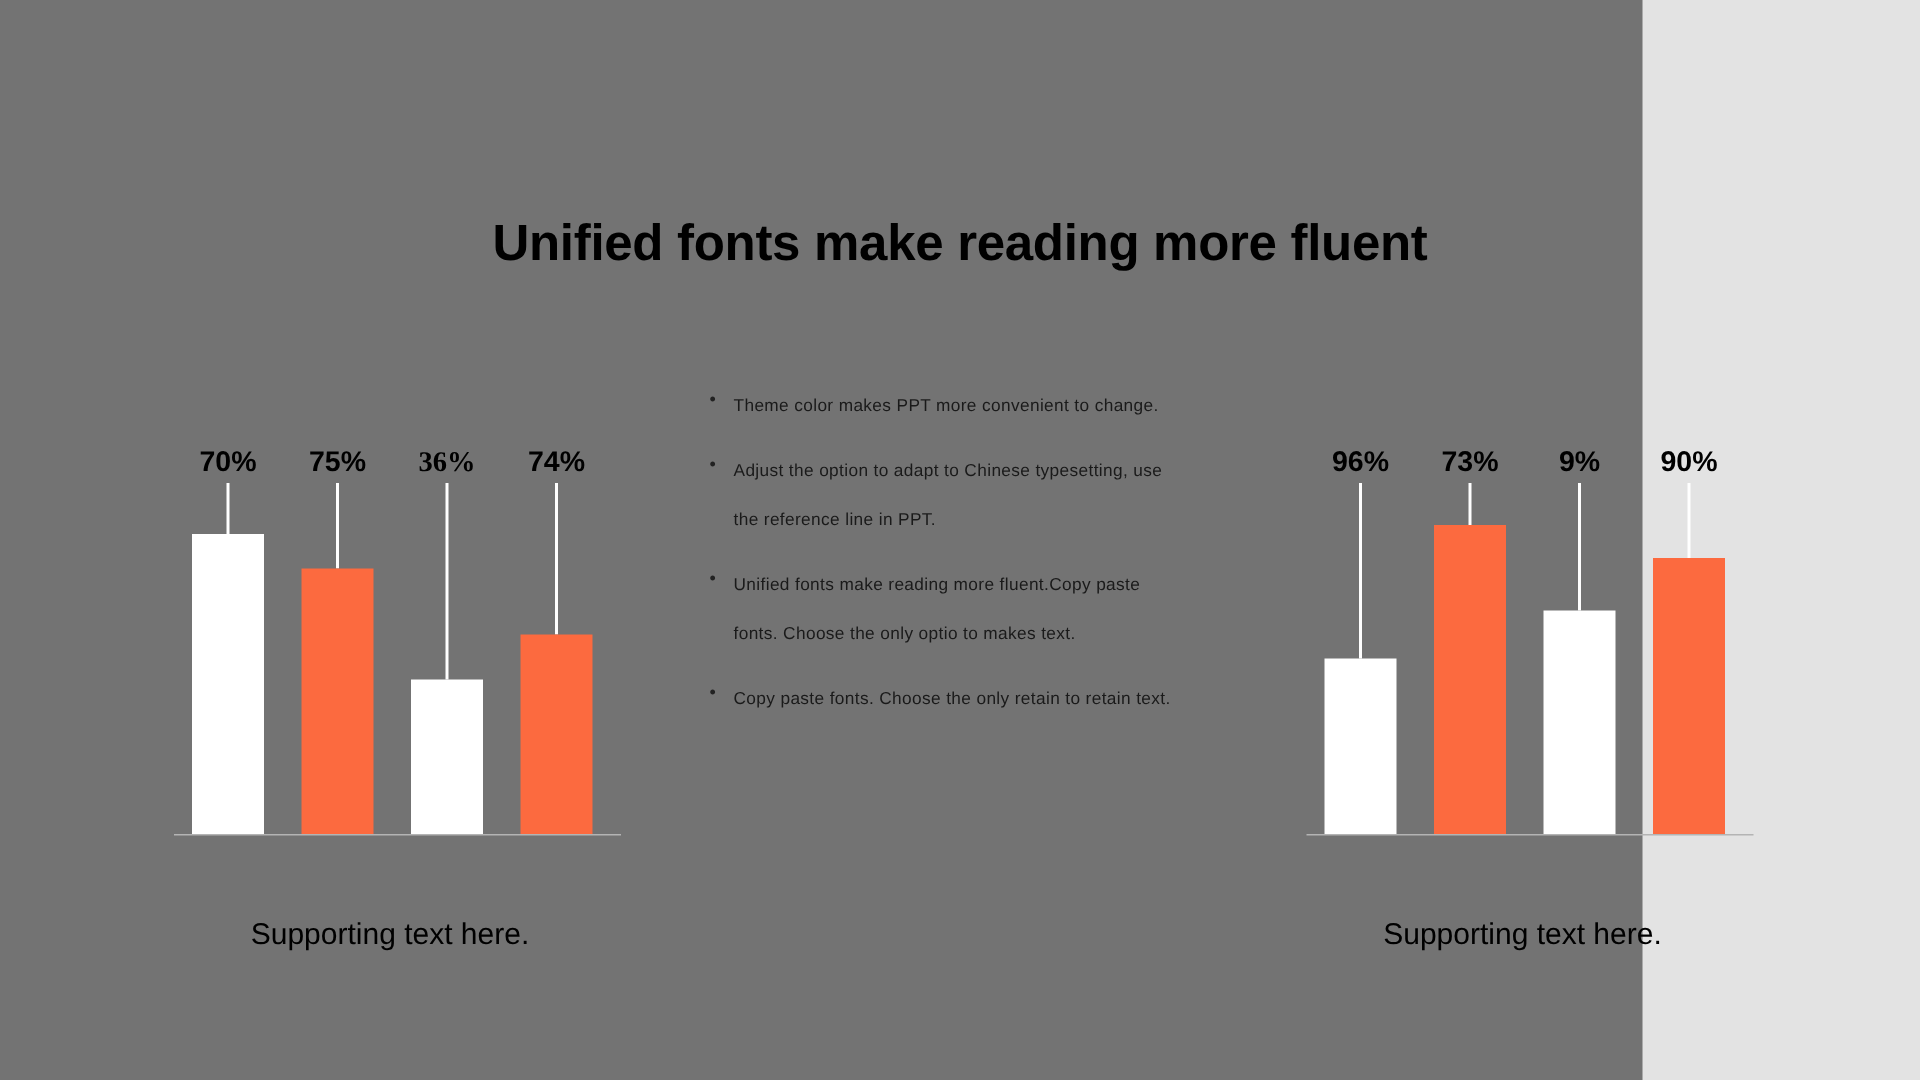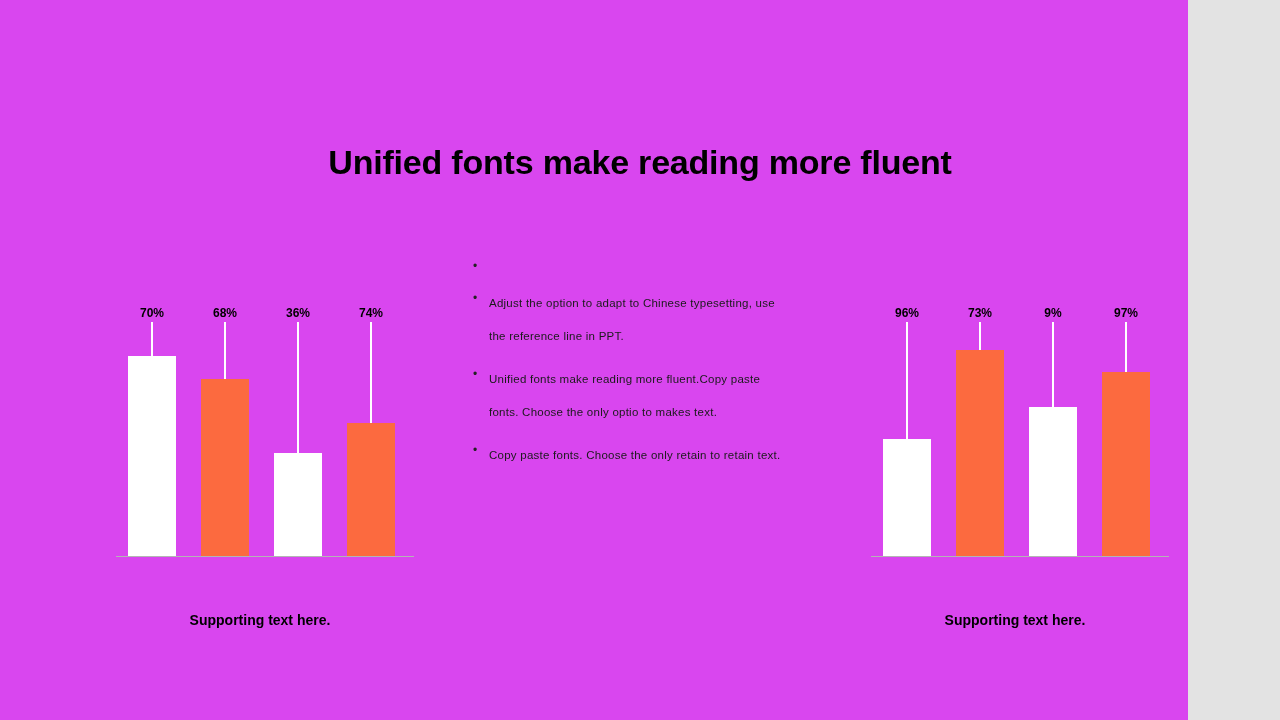--- a/index.html
+++ b/index.html
@@ -10,23 +10,23 @@
     width: 1280px;
     height: 720px;
     background: #e3e3e3;
     font-family: "Liberation Sans", sans-serif;
     overflow: hidden;
     position: relative;
   }
   .slide {
     position: absolute;
     left: 0; top: 0;
-    width: 1188px;
+    width: 1095px;
     height: 720px;
-    background: #d946ef;
+    background: #737373;
   }
   .slide-title {
     position: absolute;
     left: 0;
     top: 143px;
     width: 1280px;
     text-align: center;
     font-size: 34px;
     font-weight: bold;
     color: #000000;
@@ -76,31 +76,31 @@
     position: absolute;
     width: 2px;
     background: #ffffff;
     left: 23px;
   }
   .val-label {
     position: absolute;
     width: 60px;
     left: -6px;
     text-align: center;
-    font-size: 12px;
+    font-size: 19px;
     font-weight: bold;
     color: #000;
   }
   .caption {
     position: absolute;
     top: 362px;
     width: 300px;
     text-align: center;
-    font-size: 14px;
-    font-weight: bold;
+    font-size: 20px;
+    font-weight: normal;
     color: #000;
   }
 
   
   .bullets {
     position: absolute;
     left: 473px;
     top: 255px;
     width: 320px;
   }
@@ -135,46 +135,47 @@
       <div class="axis-line"></div>
 
       <div class="bar-slot" style="left:18px;">
         <div class="val-label" style="bottom:236px;">70%</div>
         <div class="leader" style="bottom:200px; height:34px;"></div>
         <div class="bar white" style="height:200px;"></div>
 
       </div>
 
       <div class="bar-slot" style="left:91px;">
-        <div class="val-label" style="bottom:236px;">68%</div>
+        <div class="val-label" style="bottom:236px;">75%</div>
         <div class="leader" style="bottom:177px; height:57px;"></div>
         <div class="bar orange" style="height:177px;"></div>
 
       </div>
 
       <div class="bar-slot" style="left:164px;">
-        <div class="val-label" style="bottom:236px;">36%</div>
+        <div class="val-label" style="bottom:236px;font-family:Liberation Serif, serif;">36%</div>
         <div class="leader" style="bottom:103px; height:131px;"></div>
         <div class="bar white" style="height:103px;"></div>
 
       </div>
 
       <div class="bar-slot" style="left:237px;">
         <div class="val-label" style="bottom:236px;">74%</div>
         <div class="leader" style="bottom:133px; height:101px;"></div>
         <div class="bar orange" style="height:133px;"></div>
 
       </div>
     </div>
     <div class="caption">Supporting text here.</div>
   </div>
 
   <div class="bullets">
     <div class="bullet-row">
       <div class="bullet-dot">•</div>
+      <div class="bullet-text">Theme color makes PPT more convenient to change.</div>
     </div>
     <div class="bullet-row">
       <div class="bullet-dot">•</div>
       <div class="bullet-text">Adjust the option to adapt to Chinese typesetting, use the reference line in PPT.</div>
     </div>
     <div class="bullet-row">
       <div class="bullet-dot">•</div>
       <div class="bullet-text">Unified fonts make reading more fluent.Copy paste fonts. Choose the only optio to makes text.</div>
     </div>
     <div class="bullet-row">
@@ -202,21 +203,21 @@
       </div>
 
       <div class="bar-slot" style="left:164px;">
         <div class="val-label" style="bottom:236px;">9%</div>
         <div class="leader" style="bottom:149px; height:85px;"></div>
         <div class="bar white" style="height:149px;"></div>
 
       </div>
 
       <div class="bar-slot" style="left:237px;">
-        <div class="val-label" style="bottom:236px;">97%</div>
+        <div class="val-label" style="bottom:236px;">90%</div>
         <div class="leader" style="bottom:184px; height:50px;"></div>
         <div class="bar orange" style="height:184px;"></div>
 
       </div>
     </div>
     <div class="caption">Supporting text here.</div>
   </div>
 
 </div>
 

